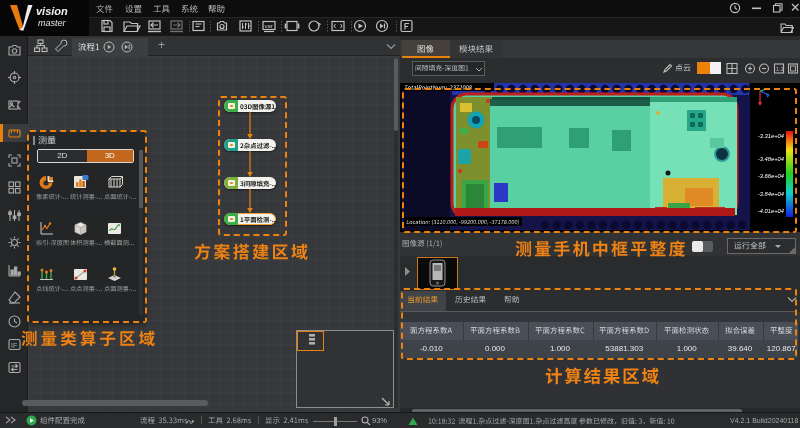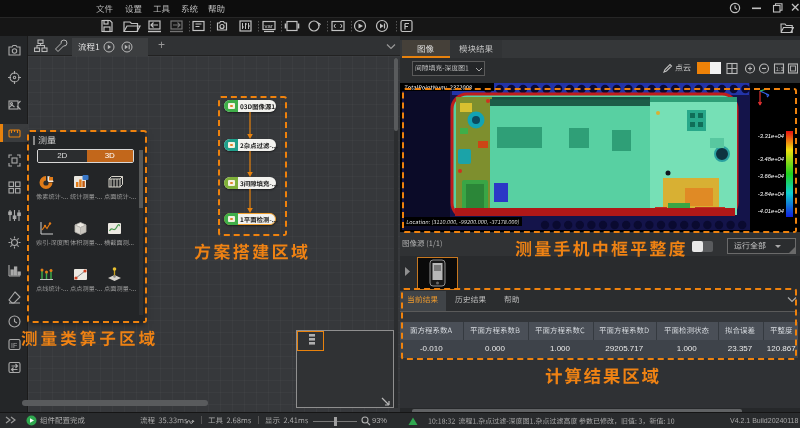--- a/index.html
+++ b/index.html
@@ -3,20 +3,28 @@
 *{margin:0;padding:0;box-sizing:border-box}
 html,body{width:800px;height:428px;overflow:hidden;background:#2f3134}
 #app{position:relative;width:800px;height:428px;font-family:"Liberation Sans",sans-serif;background:#2f3134}
 .abs{position:absolute}
 svg{display:block}
 </style></head><body>
 <div id="app">
 
 <div class="abs" style="left:0;top:0;width:800px;height:17px;background:#0d0d0d"></div>
 <div class="abs" style="left:0;top:17px;width:800px;height:19px;background:#161616;border-top:1px solid #262626"></div>
+<div class="abs" style="left:0;top:0;width:89px;height:36px;background:#060606">
+<svg width="89" height="36" style="display:block">
+<path d="M10 5 L17 5 L23 26.5 L19.5 30 Z" fill="#e87b10"></path>
+<path d="M28 5 L32.5 5 L23.3 30.8 L19.5 30 L22.9 26.4 Z" fill="#ededed"></path>
+<text x="36" y="15" font-family="Liberation Sans" font-size="11" font-weight="bold" font-style="italic" fill="#f2f2f2">vision</text>
+<text x="38" y="26" font-family="Liberation Sans" font-size="9" font-style="italic" fill="#e8e8e8">master</text>
+</svg>
+    </div>
 <div style="position:absolute;left:96px;top:4px;">
       <svg style="display:block;overflow:visible;" width="18" height="10.6" viewBox="0 -8.075 18 10.6">
         <path fill="#c4c4c4" d="M6.2 -5.4 6.8 -5.2Q6.3 -3.6 5.4 -2.5Q4.6 -1.4 3.4 -0.6Q2.3 0.2 0.7 0.7Q0.7 0.6 0.6 0.5Q0.5 0.4 0.5 0.2Q0.4 0.1 0.3 0.1Q1.8 -0.4 3.0 -1.1Q4.1 -1.8 4.9 -2.9Q5.7 -3.9 6.2 -5.4ZM2.3 -5.3Q2.8 -4.0 3.6 -2.9Q4.4 -1.9 5.6 -1.1Q6.7 -0.3 8.2 0.0Q8.2 0.1 8.1 0.2Q8.0 0.3 7.9 0.4Q7.8 0.5 7.8 0.6Q6.3 0.2 5.1 -0.6Q3.9 -1.4 3.1 -2.5Q2.2 -3.7 1.7 -5.1ZM0.4 -5.6H8.1V-5.0H0.4ZM3.6 -7.0 4.3 -7.2Q4.5 -6.9 4.6 -6.5Q4.8 -6.2 4.9 -5.9L4.2 -5.7Q4.1 -5.9 4.0 -6.3Q3.8 -6.7 3.6 -7.0Z M13.6 -7.0H14.3V0.7H13.6ZM12.2 -6.7 12.8 -6.6Q12.7 -6.0 12.5 -5.4Q12.3 -4.9 12.1 -4.4Q11.9 -3.9 11.7 -3.5Q11.6 -3.5 11.5 -3.6Q11.4 -3.6 11.3 -3.7Q11.2 -3.8 11.1 -3.8Q11.4 -4.2 11.6 -4.6Q11.8 -5.1 11.9 -5.6Q12.1 -6.2 12.2 -6.7ZM12.3 -5.4H16.2V-4.8H12.1ZM11.2 -2.9H16.6V-2.3H11.2ZM10.8 -7.1 11.4 -6.9Q11.1 -6.2 10.8 -5.5Q10.4 -4.8 10.0 -4.2Q9.6 -3.6 9.1 -3.1Q9.1 -3.2 9.0 -3.3Q9.0 -3.4 8.9 -3.5Q8.8 -3.6 8.8 -3.7Q9.2 -4.1 9.5 -4.7Q9.9 -5.2 10.2 -5.8Q10.6 -6.5 10.8 -7.1ZM9.9 -4.9 10.5 -5.5 10.5 -5.5V0.7H9.9Z"></path>
       </svg>
     </div>
 <div style="position:absolute;left:125px;top:4px;">
       <svg style="display:block;overflow:visible;" width="18" height="10.6" viewBox="0 -8.075 18 10.6">
         <path fill="#c4c4c4" d="M1.0 -6.6 1.5 -7.0Q1.7 -6.8 1.9 -6.6Q2.2 -6.3 2.4 -6.1Q2.6 -5.9 2.8 -5.7L2.3 -5.3Q2.2 -5.4 2.0 -5.7Q1.8 -5.9 1.5 -6.2Q1.3 -6.4 1.0 -6.6ZM1.5 0.5 1.4 -0.1 1.5 -0.3 3.1 -1.5Q3.2 -1.4 3.2 -1.2Q3.3 -1.0 3.4 -1.0Q2.8 -0.5 2.4 -0.3Q2.1 -0.0 1.9 0.1Q1.7 0.3 1.6 0.4Q1.5 0.4 1.5 0.5ZM0.4 -4.5H1.9V-3.9H0.4ZM4.3 -6.8H6.6V-6.2H4.3ZM3.3 -3.4H7.2V-2.8H3.3ZM7.0 -3.4H7.2L7.3 -3.4L7.7 -3.2Q7.4 -2.4 6.9 -1.8Q6.5 -1.1 5.9 -0.6Q5.3 -0.2 4.6 0.2Q3.9 0.5 3.2 0.7Q3.2 0.6 3.1 0.4Q3.0 0.2 2.9 0.1Q3.6 -0.0 4.2 -0.3Q4.9 -0.6 5.4 -1.0Q6.0 -1.5 6.4 -2.0Q6.8 -2.6 7.0 -3.3ZM4.1 -2.9Q4.5 -2.2 5.0 -1.5Q5.6 -0.9 6.4 -0.5Q7.2 -0.1 8.2 0.1Q8.1 0.2 8.0 0.3Q8.0 0.4 7.9 0.5Q7.8 0.6 7.8 0.7Q6.3 0.3 5.2 -0.5Q4.2 -1.4 3.6 -2.7ZM4.2 -6.8H4.8V-5.9Q4.8 -5.5 4.7 -5.1Q4.5 -4.6 4.2 -4.2Q3.9 -3.9 3.3 -3.6Q3.2 -3.6 3.2 -3.7Q3.1 -3.8 3.0 -3.9Q2.9 -4.0 2.9 -4.0Q3.4 -4.3 3.7 -4.6Q4.0 -4.9 4.1 -5.2Q4.2 -5.6 4.2 -5.9ZM6.3 -6.8H6.9V-4.9Q6.9 -4.7 6.9 -4.6Q6.9 -4.5 7.0 -4.5Q7.1 -4.5 7.2 -4.5Q7.3 -4.5 7.4 -4.5Q7.6 -4.5 7.6 -4.5Q7.7 -4.5 7.8 -4.5Q7.9 -4.6 8.0 -4.6Q8.0 -4.5 8.1 -4.3Q8.1 -4.1 8.1 -4.0Q8.0 -4.0 7.9 -4.0Q7.8 -4.0 7.6 -4.0Q7.6 -4.0 7.4 -4.0Q7.3 -4.0 7.2 -4.0Q7.0 -4.0 7.0 -4.0Q6.7 -4.0 6.5 -4.1Q6.4 -4.2 6.3 -4.4Q6.3 -4.6 6.3 -4.9ZM1.5 0.5Q1.5 0.4 1.4 0.3Q1.3 0.2 1.3 0.1Q1.2 0.0 1.1 -0.0Q1.2 -0.1 1.3 -0.2Q1.4 -0.3 1.5 -0.5Q1.6 -0.6 1.6 -0.8V-4.5H2.2V-0.3Q2.2 -0.3 2.1 -0.2Q2.0 -0.1 1.8 0.0Q1.7 0.2 1.6 0.3Q1.5 0.4 1.5 0.5Z M14.0 -6.4V-5.6H15.5V-6.4ZM12.0 -6.4V-5.6H13.4V-6.4ZM10.1 -6.4V-5.6H11.5V-6.4ZM9.5 -6.8H16.1V-5.1H9.5ZM9.1 -4.6H16.3V-4.1H9.1ZM12.4 -5.3 13.0 -5.2Q13.0 -4.8 12.9 -4.3Q12.8 -3.8 12.7 -3.4H12.1Q12.1 -3.7 12.2 -4.0Q12.2 -4.3 12.3 -4.7Q12.3 -5.0 12.4 -5.3ZM9.0 -0.1H16.5V0.4H9.0ZM10.4 -2.7H15.1V-2.3H10.4ZM10.5 -1.8H15.0V-1.5H10.5ZM10.5 -1.0H15.1V-0.6H10.5ZM10.1 -3.6H15.4V0.2H14.7V-3.2H10.7V0.2H10.1Z"></path>
       </svg>
     </div>
@@ -726,23 +734,23 @@
 <div class="abs" style="left:770.0px;top:326px">
       <svg width="23" height="9" viewBox="0 -7.1 23 9" style="overflow:visible">
         <path fill="#dde1e6" d="M0.8 -5.8H6.7V-5.2H0.8ZM0.4 -2.6H7.1V-2.0H0.4ZM1.3 -4.7 1.8 -4.9Q2.0 -4.6 2.1 -4.3Q2.3 -4.0 2.4 -3.7Q2.5 -3.4 2.5 -3.2L2.0 -3.0Q1.9 -3.2 1.8 -3.5Q1.7 -3.8 1.6 -4.1Q1.5 -4.4 1.3 -4.7ZM5.7 -4.9 6.3 -4.7Q6.1 -4.4 6.0 -4.1Q5.8 -3.8 5.6 -3.5Q5.5 -3.2 5.3 -3.0L4.8 -3.1Q5.0 -3.4 5.1 -3.7Q5.3 -4.0 5.4 -4.3Q5.6 -4.6 5.7 -4.9ZM3.4 -5.6H4.0V0.6H3.4Z M8.4 -2.2H14.2V-1.7H8.4ZM7.9 -5.8H11.3V-5.4H7.9ZM11.3 -1.1H13.7V-0.7H11.3ZM7.9 -0.1H14.7V0.4H7.9ZM11.0 -2.0H11.5V0.1H11.0ZM9.4 -6.3H9.9V-2.4H9.4ZM9.1 -1.3H9.6V0.2H9.1ZM8.6 -4.6V-4.1H10.7V-4.6ZM8.1 -5.0H11.2V-3.7H8.1ZM12.3 -6.3 12.8 -6.2Q12.6 -5.5 12.3 -5.0Q12.0 -4.4 11.6 -4.0Q11.6 -4.1 11.5 -4.1Q11.4 -4.2 11.3 -4.3Q11.3 -4.3 11.2 -4.4Q11.6 -4.7 11.9 -5.2Q12.1 -5.7 12.3 -6.3ZM12.2 -5.5H14.6V-5.0H11.9ZM13.7 -5.3 14.2 -5.2Q13.9 -4.1 13.3 -3.4Q12.6 -2.7 11.6 -2.3Q11.5 -2.4 11.5 -2.5Q11.4 -2.5 11.3 -2.6Q11.3 -2.7 11.2 -2.7Q12.2 -3.1 12.8 -3.7Q13.5 -4.3 13.7 -5.3ZM12.2 -5.2Q12.4 -4.7 12.7 -4.2Q13.0 -3.8 13.5 -3.4Q14.0 -3.0 14.7 -2.7Q14.7 -2.7 14.6 -2.6Q14.5 -2.5 14.5 -2.5Q14.4 -2.4 14.4 -2.3Q13.7 -2.6 13.2 -3.0Q12.7 -3.4 12.4 -3.9Q12.0 -4.5 11.9 -4.9ZM9.4 -3.9 9.7 -3.7Q9.6 -3.4 9.3 -3.2Q9.0 -2.9 8.7 -2.7Q8.4 -2.5 8.1 -2.4Q8.1 -2.4 8.0 -2.5Q7.9 -2.7 7.8 -2.7Q8.1 -2.8 8.4 -3.0Q8.7 -3.2 8.9 -3.4Q9.2 -3.6 9.4 -3.9ZM9.9 -3.4 10.1 -3.7Q10.4 -3.6 10.7 -3.4Q11.0 -3.2 11.2 -3.1L10.9 -2.7Q10.7 -2.9 10.5 -3.1Q10.2 -3.3 9.9 -3.4Z M16.7 -4.2H22.0V-3.7H16.7ZM16.8 -2.0H21.1V-1.5H16.8ZM17.9 -4.8H18.4V-2.9H20.3V-4.8H20.8V-2.5H17.9ZM20.9 -2.0H21.1L21.2 -2.0L21.5 -1.8Q21.2 -1.2 20.7 -0.8Q20.2 -0.4 19.5 -0.1Q18.9 0.1 18.2 0.3Q17.4 0.5 16.7 0.6Q16.6 0.5 16.6 0.3Q16.5 0.2 16.4 0.1Q17.2 0.0 17.8 -0.1Q18.5 -0.3 19.1 -0.5Q19.7 -0.7 20.2 -1.1Q20.7 -1.4 20.9 -1.9ZM18.0 -1.6Q18.4 -1.1 19.0 -0.8Q19.6 -0.4 20.5 -0.2Q21.3 0.0 22.2 0.1Q22.2 0.2 22.1 0.3Q22.0 0.3 22.0 0.4Q21.9 0.5 21.9 0.6Q20.9 0.5 20.1 0.2Q19.3 -0.0 18.6 -0.4Q17.9 -0.8 17.5 -1.4ZM16.2 -5.6H22.1V-5.0H16.2ZM15.9 -5.6H16.5V-3.5Q16.5 -3.1 16.5 -2.5Q16.5 -2.0 16.4 -1.5Q16.3 -0.9 16.2 -0.4Q16.0 0.2 15.8 0.6Q15.7 0.6 15.6 0.5Q15.5 0.5 15.4 0.4Q15.3 0.4 15.3 0.3Q15.5 -0.1 15.6 -0.6Q15.8 -1.1 15.8 -1.6Q15.9 -2.1 15.9 -2.6Q15.9 -3.1 15.9 -3.5ZM18.6 -6.2 19.1 -6.3Q19.2 -6.1 19.4 -5.8Q19.5 -5.6 19.5 -5.4L19.0 -5.2Q18.9 -5.4 18.8 -5.7Q18.7 -6.0 18.6 -6.2Z"></path>
       </svg>
     </div>
 <div class="abs" style="left:762.5px;top:322px;width:1px;height:36px;background:#353a40"></div>
 <div class="abs" style="left:400px;top:340px;width:398px;height:18px;background:#3e434a"></div>
 <div class="abs" style="left:400px;top:344px;width:62.5px;text-align:center;font-size:8px;color:#e8e8e8;font-family:'Liberation Sans'">-0.010</div>
 <div class="abs" style="left:462.5px;top:344px;width:65px;text-align:center;font-size:8px;color:#e8e8e8;font-family:'Liberation Sans'">0.000</div>
 <div class="abs" style="left:527.5px;top:344px;width:65px;text-align:center;font-size:8px;color:#e8e8e8;font-family:'Liberation Sans'">1.000</div>
-<div class="abs" style="left:592.5px;top:344px;width:63.5px;text-align:center;font-size:8px;color:#e8e8e8;font-family:'Liberation Sans'">29205.717</div>
+<div class="abs" style="left:592.5px;top:344px;width:63.5px;text-align:center;font-size:8px;color:#e8e8e8;font-family:'Liberation Sans'">53881.303</div>
 <div class="abs" style="left:656px;top:344px;width:61.5px;text-align:center;font-size:8px;color:#e8e8e8;font-family:'Liberation Sans'">1.000</div>
-<div class="abs" style="left:717.5px;top:344px;width:45px;text-align:center;font-size:8px;color:#e8e8e8;font-family:'Liberation Sans'">23.357</div>
+<div class="abs" style="left:717.5px;top:344px;width:45px;text-align:center;font-size:8px;color:#e8e8e8;font-family:'Liberation Sans'">39.640</div>
 <div class="abs" style="left:762.5px;top:344px;width:37.5px;text-align:center;font-size:8px;color:#e8e8e8;font-family:'Liberation Sans'">120.867</div>
 <div class="abs" style="left:400px;top:408px;width:400px;height:7px;background:#26282a"></div>
 <div class="abs" style="left:412px;top:409px;width:330px;height:5px;background:#606264;border-radius:2px"></div>
 <div class="abs" style="left:0;top:412px;width:800px;height:16px;background:#292b2d;border-top:1px solid #151515"></div>
 <div class="abs" style="left:5px;top:416px">
       <svg width="12" height="8">
         <path d="M1 1 L5 4 L1 7 M6 1 L10 4 L6 7" fill="none" stroke="#999" stroke-width="1.2"></path>
       </svg>
     </div>
 <div class="abs" style="left:26px;top:414.5px">

